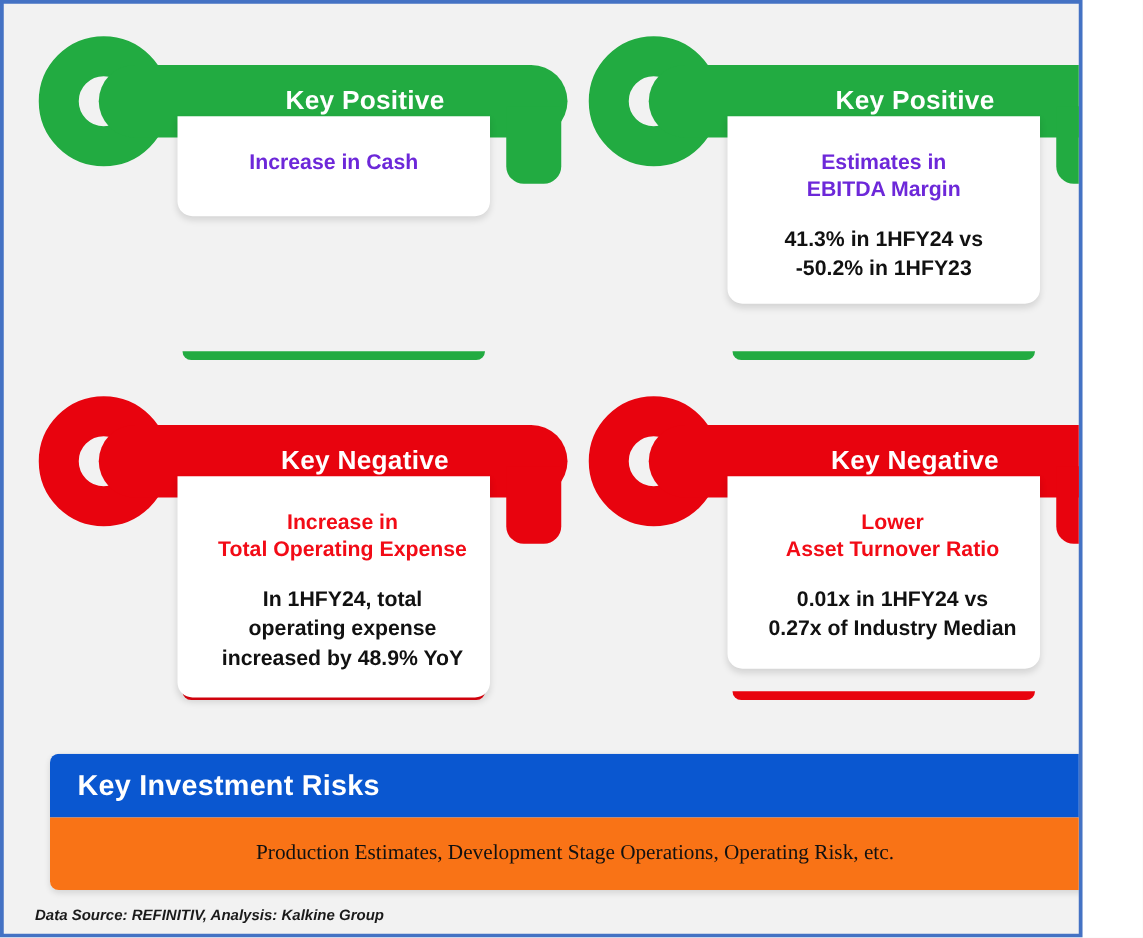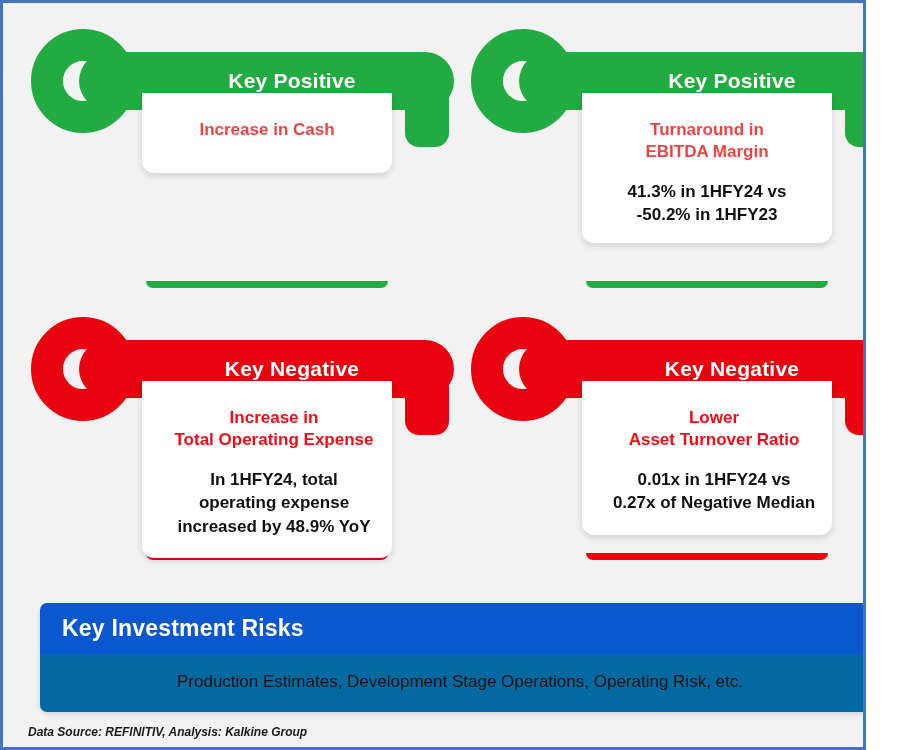--- a/index.html
+++ b/index.html
@@ -125,21 +125,21 @@
   .card-body {
     font-size: 17px;
     font-weight: bold;
     line-height: 1.38;
     margin: 0;
     color: #111111;
     white-space: pre-line;
   }
 
   .green { color: #22ab41; }
-  .green-title { color: #ef4444; }
+  .green-title { color: #6d28d9; }
   .red   { color: #e8030e; }
   .red-title { color: #f20b16; }
 
   
   #risk-panel {
     position: absolute;
     left: 37px;
     top: 600px;
     width: 840px;
     border-radius: 7px;
@@ -148,26 +148,27 @@
   }
   #risk-header {
     background: #0a57d0;
     color: #ffffff;
     font-size: 23px;
     font-weight: bold;
     padding: 12px 0 12px 22px;
     letter-spacing: .2px;
   }
   #risk-body {
-    background: #0369a1;
+    background: #f97316;
     color: #111111;
     font-size: 17px;
     font-weight: normal;
     text-align: center;
     padding: 18px 14px 20px 14px;
+    font-family: Liberation Serif, serif;
   }
 
   #footnote {
     position: absolute;
     left: 25px;
     top: 722px;
     font-size: 12px;
     font-style: italic;
     font-weight: bold;
     color: #1a1a1a;
@@ -193,21 +194,21 @@
 
   <div class="key-block green" style="left:464px; top:22px;">
     <div class="key-graphic">
       <div class="key-head"></div>
       <div class="key-shaft"></div>
       <div class="key-tooth"></div>
     </div>
     <div class="key-accent" style="top:256px;"></div>
     <div class="key-label">Key Positive</div>
     <div class="key-card">
-      <p class="card-title green-title" style="white-space: pre-line;">Turnaround in
+      <p class="card-title green-title" style="white-space: pre-line;">Estimates in
 EBITDA Margin</p>
       <p class="card-body">41.3% in 1HFY24 vs
 -50.2% in 1HFY23</p>
     </div>
   </div>
 
   <div class="key-block red" style="left:24px; top:310px;">
     <div class="key-graphic">
       <div class="key-head"></div>
       <div class="key-shaft"></div>
@@ -229,21 +230,21 @@
       <div class="key-head"></div>
       <div class="key-shaft"></div>
       <div class="key-tooth"></div>
     </div>
     <div class="key-accent" style="top:240px;"></div>
     <div class="key-label">Key Negative</div>
     <div class="key-card tall">
       <p class="card-title red-title" style="white-space: pre-line;">Lower
 Asset Turnover Ratio</p>
       <p class="card-body">0.01x in 1HFY24 vs
-0.27x of Negative Median</p>
+0.27x of Industry Median</p>
     </div>
   </div>
 
   <div id="risk-panel">
     <div id="risk-header">Key Investment Risks</div>
     <div id="risk-body">Production Estimates, Development Stage Operations, Operating Risk, etc.</div>
   </div>
 
   <div id="footnote">Data Source: REFINITIV, Analysis: Kalkine Group</div>
 

